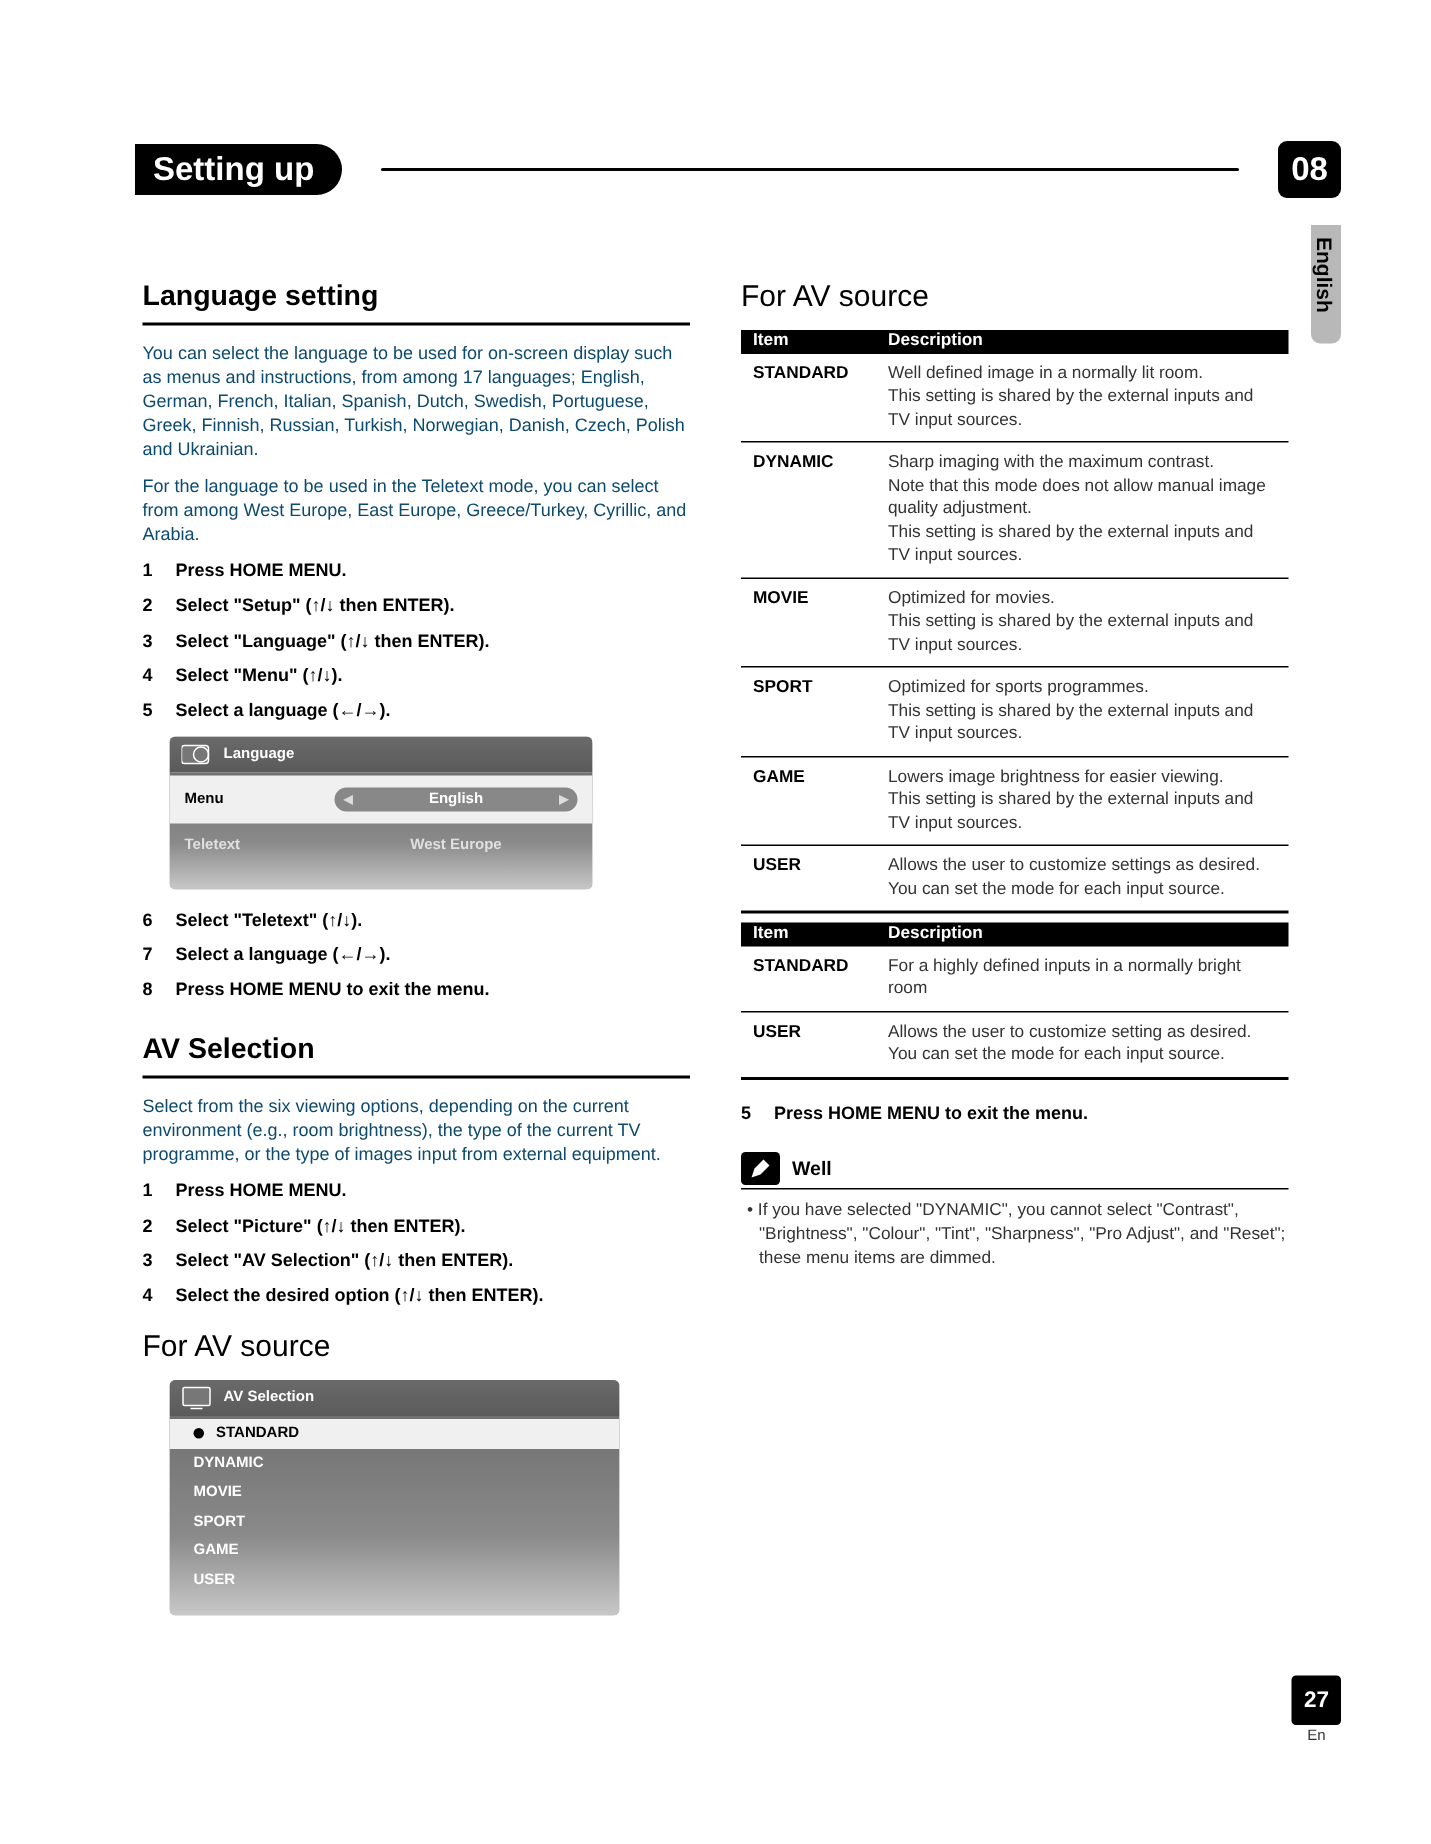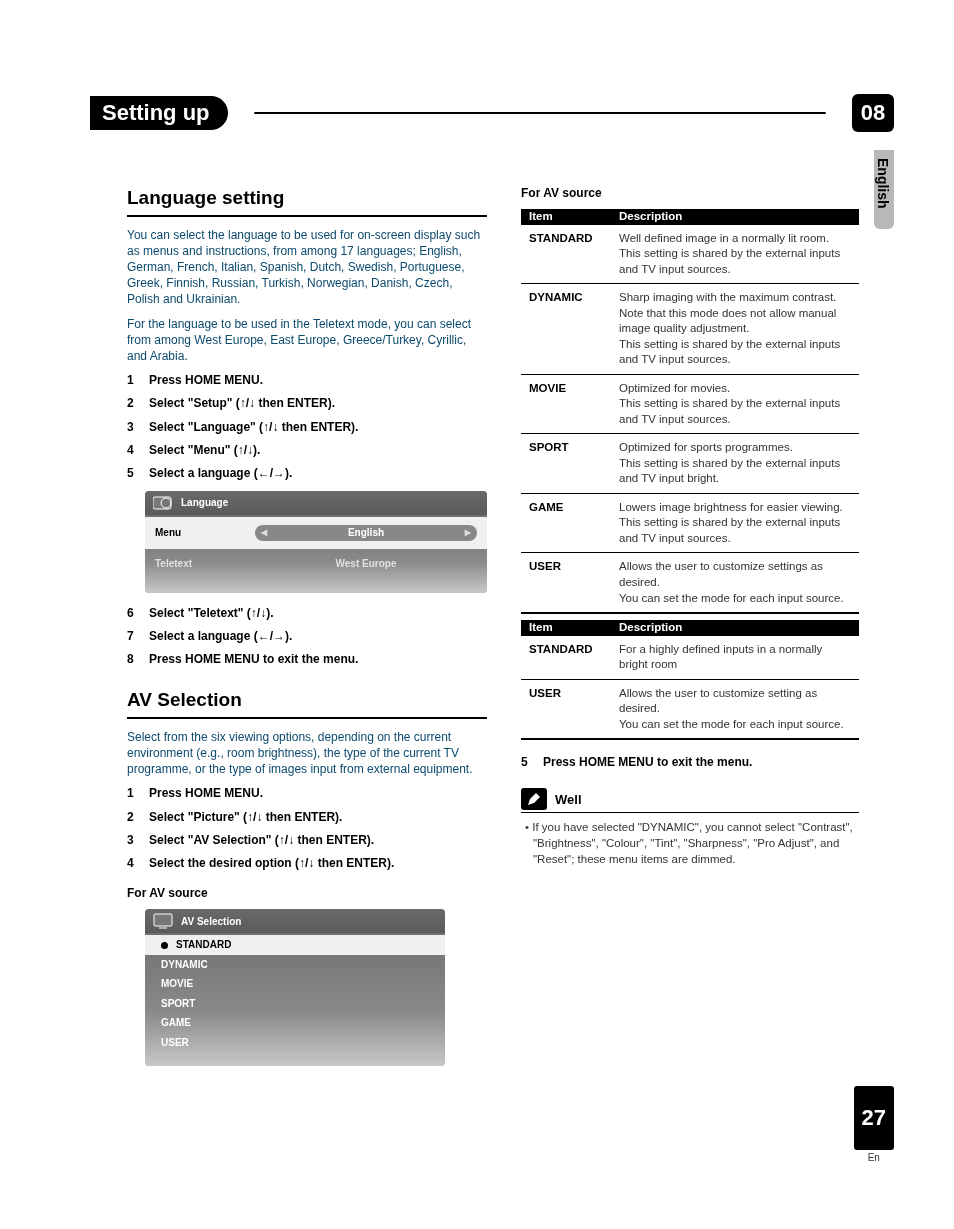--- a/index.html
+++ b/index.html
@@ -63,21 +63,20 @@
       border-bottom-left-radius: 6px;
       border-bottom-right-radius: 6px;
     }
     .content {
       position: absolute;
       top: 185px;
       left: 95px;
       right: 95px;
       display: flex;
       gap: 34px;
-      margin-left: 32px;
     }
     .col {
       flex: 1;
       font-size: 12px;
       line-height: 1.35;
     }
     h2.section {
       font-size: 19px;
       font-weight: bold;
       border-bottom: 2px solid #000;
@@ -100,29 +99,29 @@
       position: relative;
       padding-left: 22px;
     }
     ol.steps > li::before {
       content: counter(step);
       position: absolute;
       left: 0;
       font-weight: bold;
     }
     h3.sub {
-      font-size: 12px;
-      font-weight: bold;
+      font-size: 20px;
+      font-weight: normal;
       margin-top: 14px;
       margin-bottom: 8px;
     }
     
     .osd {
       margin: 6px 0 12px 18px;
-      width: 342px;
+      width: 282px;
       border-radius: 4px;
       overflow: hidden;
       font-size: 10px;
       color: #fff;
       box-shadow: 0 0 0 1px #aaa inset;
     }
     .osd-header {
       background: linear-gradient(#6a6a6a, #5a5a5a);
       padding: 4px 8px;
       font-weight: bold;
@@ -237,22 +236,22 @@
     .page-num {
       position: absolute;
       bottom: 66px;
       right: 60px;
       text-align: center;
     }
     .page-num .box {
       background: #000;
       color: #fff;
       font-weight: bold;
-      font-size: 22px;
-      padding: 19px 8px;
+      font-size: 15px;
+      padding: 8px 8px;
       border-radius: 3px;
     }
     .page-num .lang {
       font-size: 10px;
       color: #333;
       margin-top: 2px;
     }
   </style>
 </head>
 <body>
@@ -369,21 +368,21 @@
 This setting is shared by the external inputs and TV input sources.</td>
           </tr>
         <tr>
             <td>MOVIE</td>
             <td style="white-space:pre-line">Optimized for movies.
 This setting is shared by the external inputs and TV input sources.</td>
           </tr>
         <tr>
             <td>SPORT</td>
             <td style="white-space:pre-line">Optimized for sports programmes.
-This setting is shared by the external inputs and TV input bright.</td>
+This setting is shared by the external inputs and TV input sources.</td>
           </tr>
         <tr>
             <td>GAME</td>
             <td style="white-space:pre-line">Lowers image brightness for easier viewing.
 This setting is shared by the external inputs and TV input sources.</td>
           </tr>
         <tr>
             <td>USER</td>
             <td style="white-space:pre-line">Allows the user to customize settings as desired.
 You can set the mode for each input source.</td>

